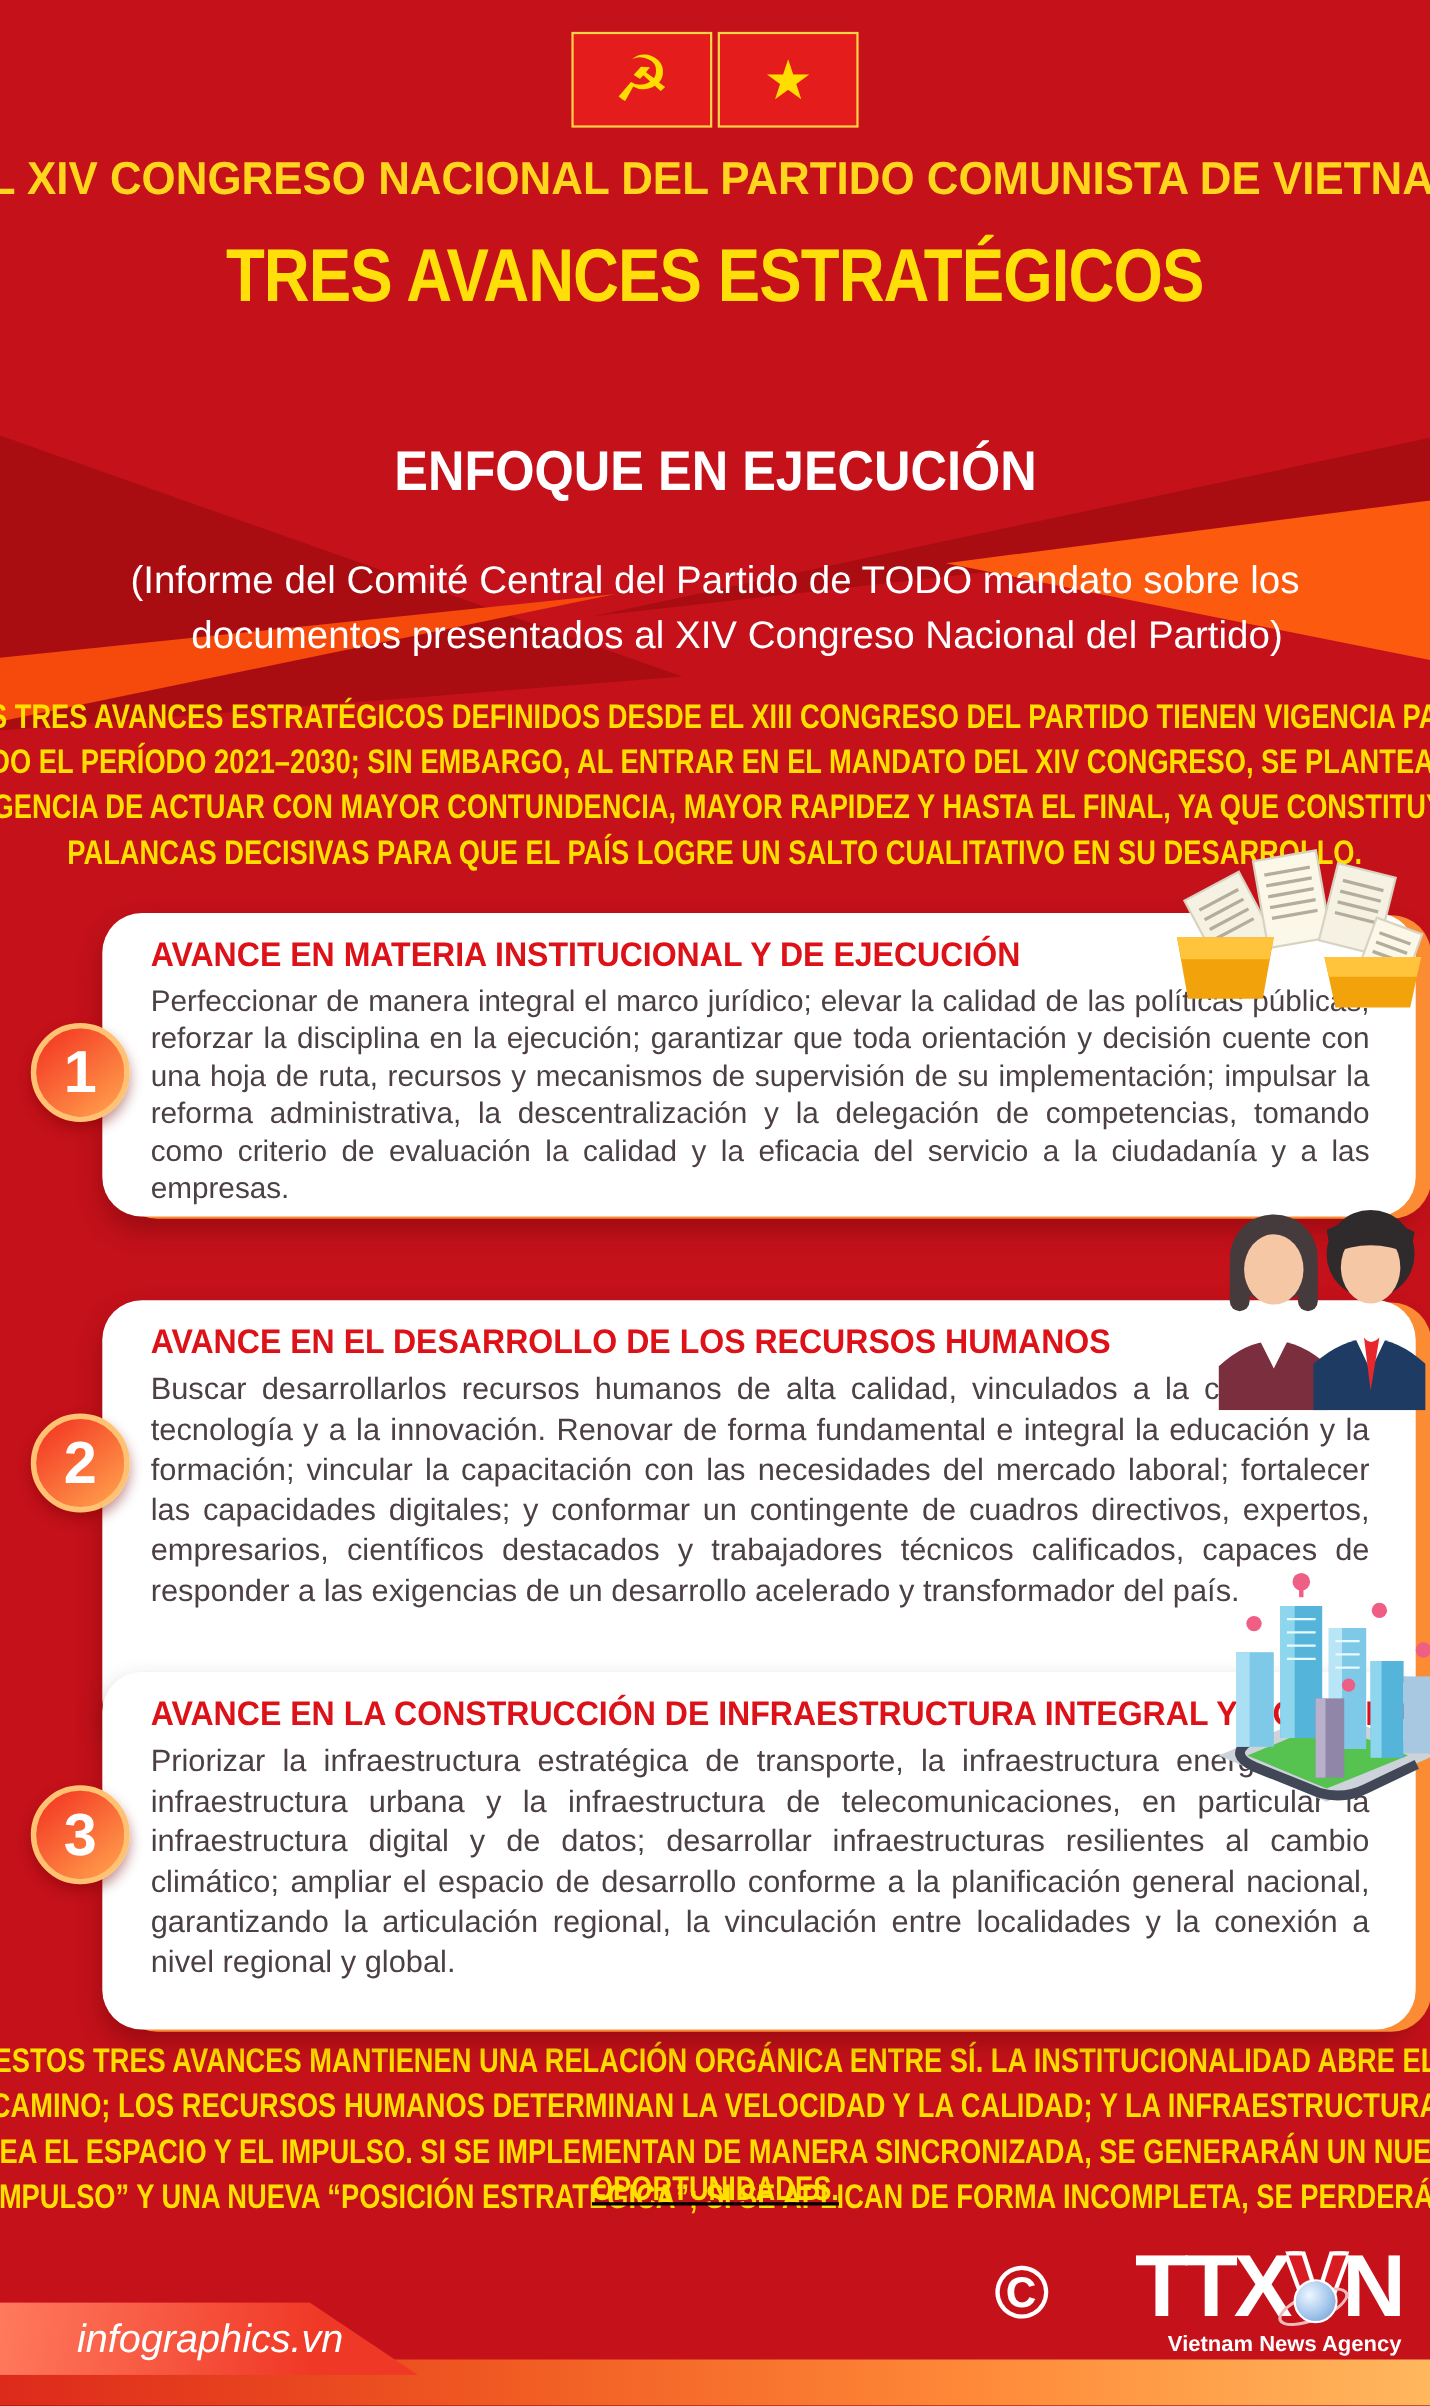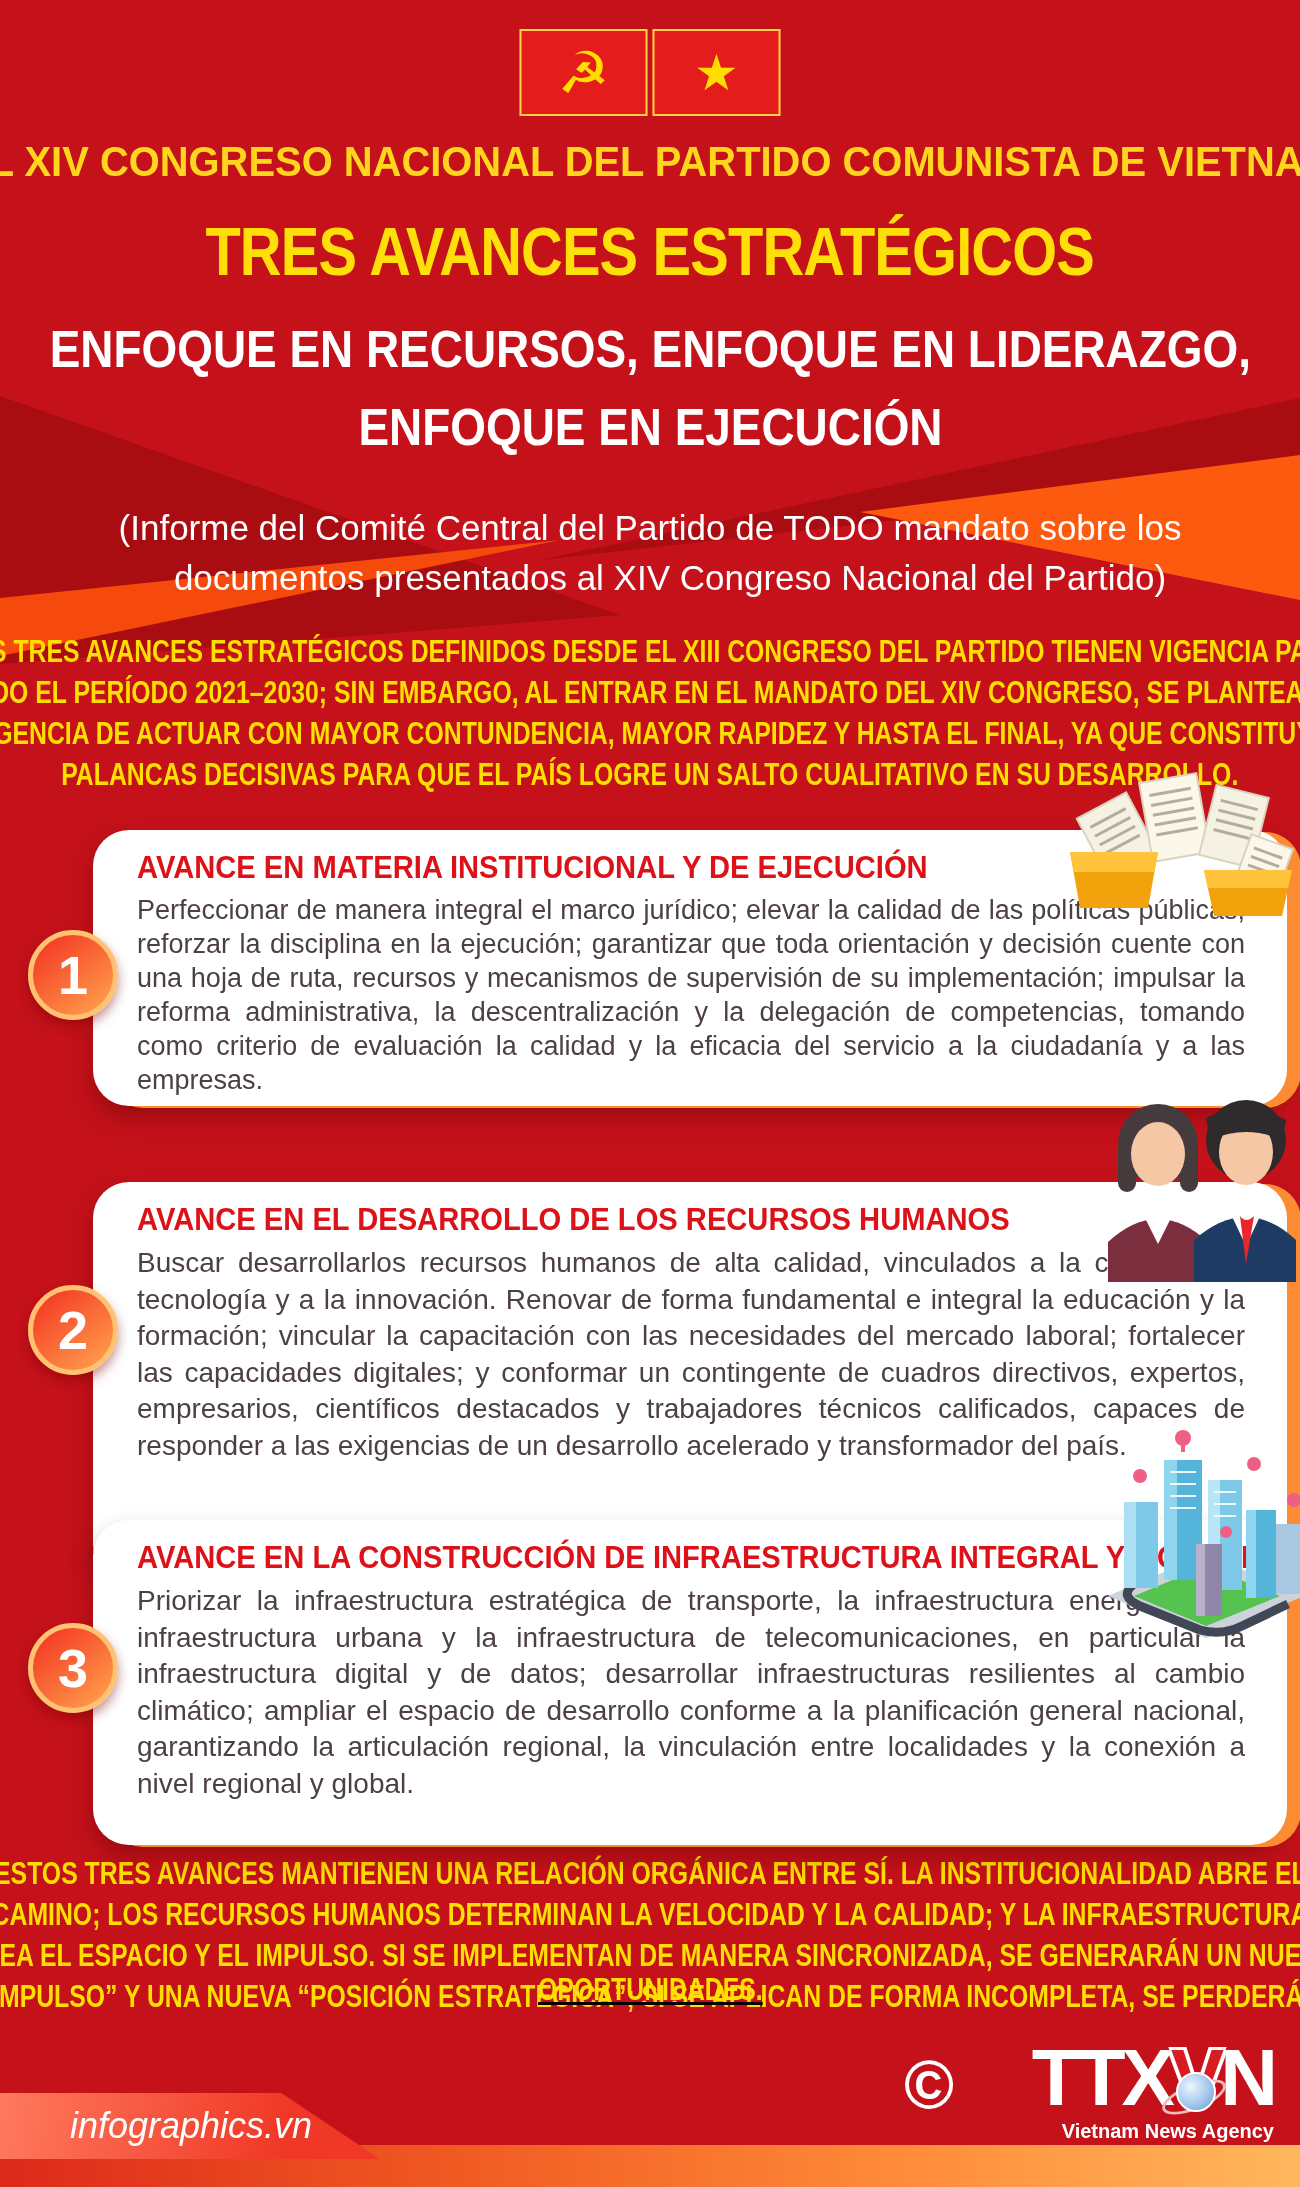--- a/index.html
+++ b/index.html
@@ -87,23 +87,20 @@
       <span class="flag-sym star">★</span>
     </div>
   </div>
 
   <div class="cline kicker">
     <span>EL XIV CONGRESO NACIONAL DEL PARTIDO COMUNISTA DE VIETNAM</span>
   </div>
   <div class="cline main-title">
     <span>TRES AVANCES ESTRATÉGICOS</span>
   </div>
-  <div class="cline sub1">
-    <span>ENFOQUE EN RECURSOS, ENFOQUE EN LIDERAZGO,</span>
-  </div>
   <div class="cline sub2">
     <span>ENFOQUE EN EJECUCIÓN</span>
   </div>
   <div class="cline note1">
     <span>(Informe del Comité Central del Partido de TODO mandato sobre los</span>
   </div>
   <div class="cline note2">
     <span>documentos presentados al XIV Congreso Nacional del Partido)</span>
   </div>
 

